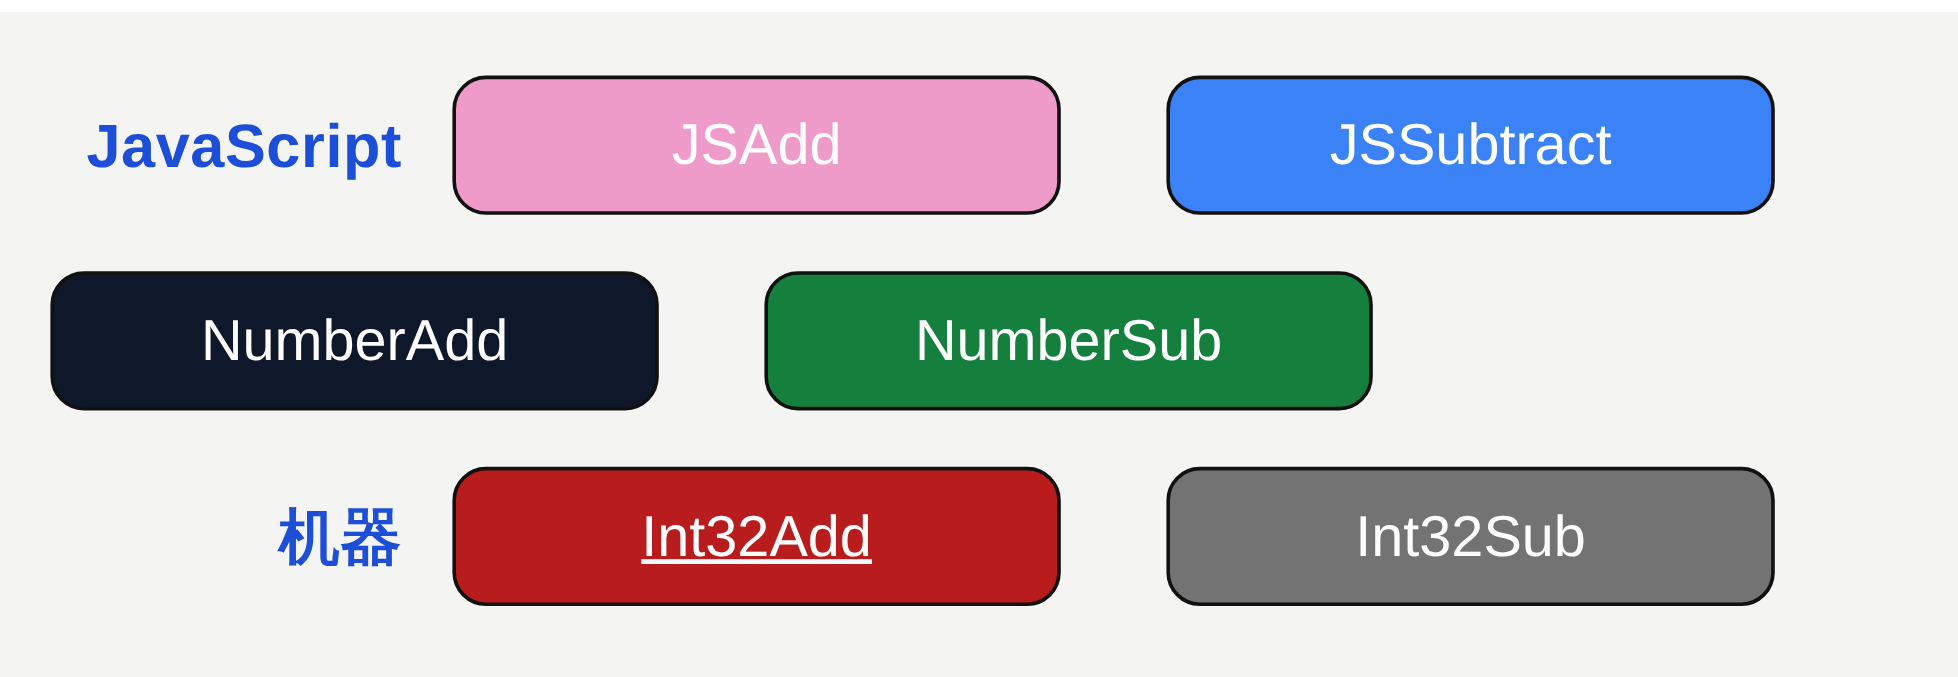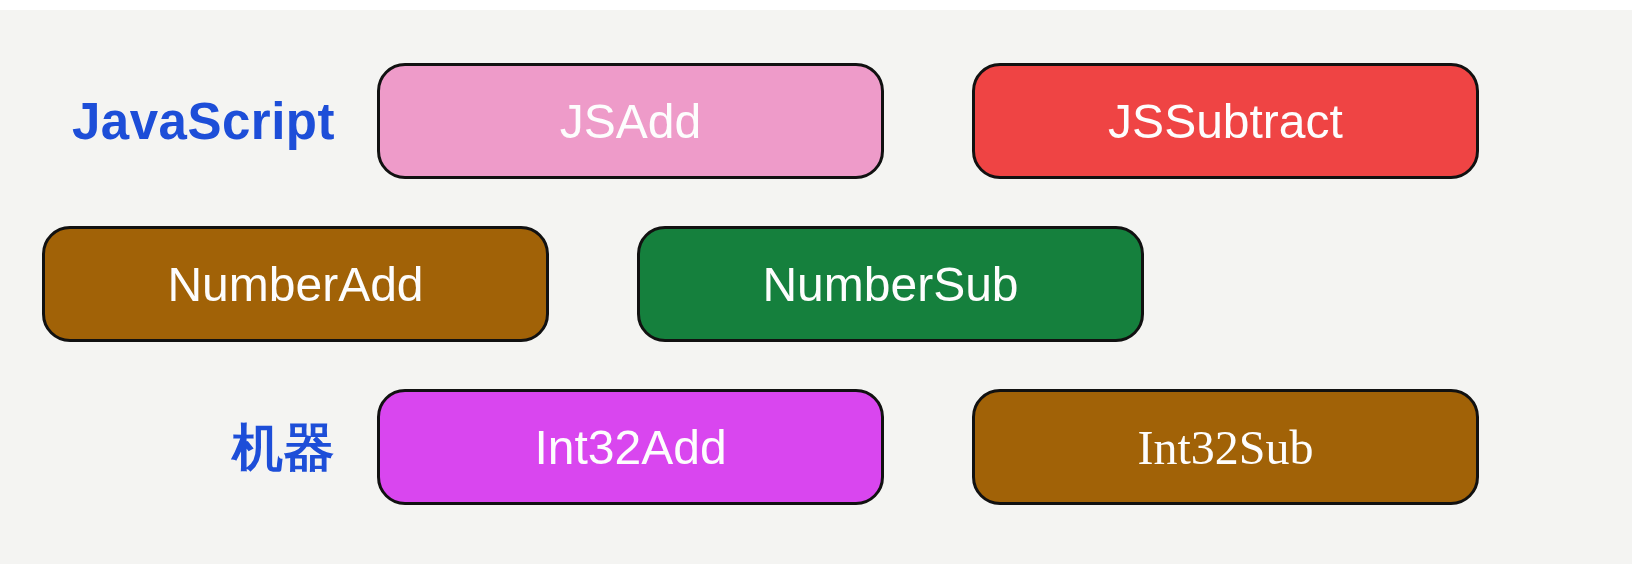--- a/index.html
+++ b/index.html
@@ -60,27 +60,27 @@
 </head>
 <body>
 
 <div class="top-strip"></div>
 
 <div class="diagram">
 
   <div class="row">
     <div class="row-label">JavaScript</div>
     <div class="node bg-pink" style="background-color: rgb(238, 155, 201);">JSAdd</div>
-    <div class="node bg-pink" style="background-color: #ef4444;">JSSubtract</div>
+    <div class="node bg-pink" style="background-color: #3b82f6;">JSSubtract</div>
   </div>
 
   <div class="row">
-    <div class="node bg-blue" style="background-color: #a16207;">NumberAdd</div>
+    <div class="node bg-blue" style="background-color: #0f172a;">NumberAdd</div>
     <div class="node bg-blue" style="background-color: #15803d;">NumberSub</div>
   </div>
 
   <div class="row">
     <div class="row-label">机器</div>
-    <div class="node bg-green" style="background-color: #d946ef;">Int32Add</div>
-    <div class="node bg-green" style="background-color: #a16207; font-family: Liberation Serif, serif;">Int32Sub</div>
+    <div class="node bg-green" style="background-color: #b91c1c; text-decoration: underline;">Int32Add</div>
+    <div class="node bg-green" style="background-color: #737373;">Int32Sub</div>
   </div>
 
 </div>
 
 </body></html>

